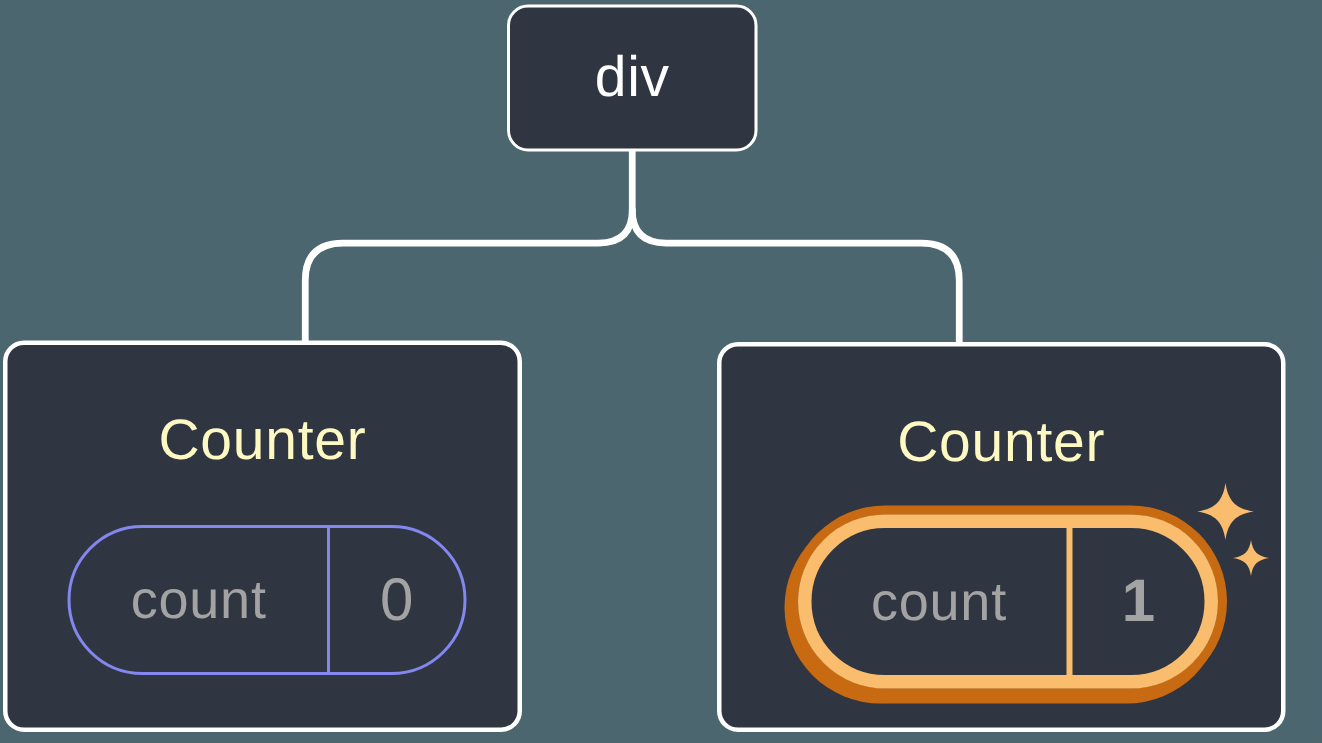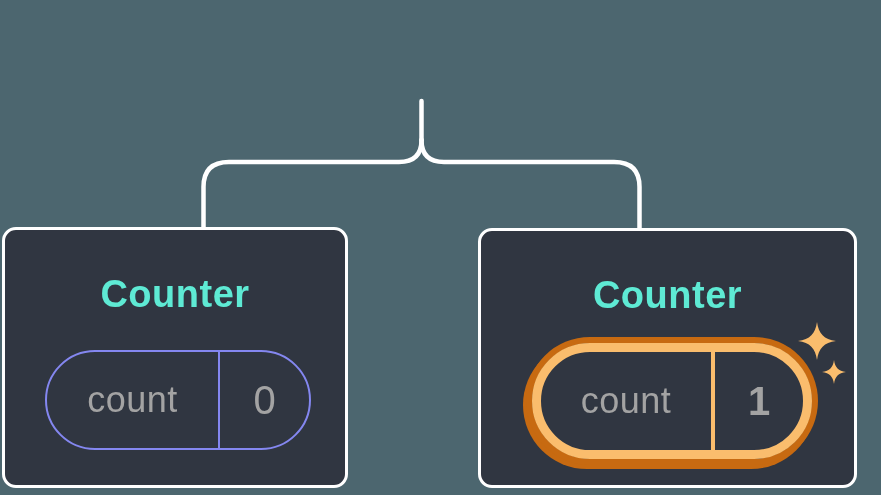--- a/index.html
+++ b/index.html
@@ -19,21 +19,21 @@
     left:338px;top:3px;width:167px;height:98px;
     display:flex;align-items:center;justify-content:center;
     color:#ffffff;font-size:38px;font-weight:500;letter-spacing:0.5px;
   }
   .component-node{border-width:3px;}
   .node-left{left:2px;top:227px;width:346px;height:261px;}
   .node-right{left:478px;top:228px;width:379px;height:260px;}
 
   .node-title{
     position:absolute;left:0;top:44px;width:100%;
-    text-align:center;color:#5eead4;font-size:38px;font-weight:700;
+    text-align:center;color:#fef9c3;font-size:38px;font-weight:400;
     line-height:40px;letter-spacing:0.5px;
   }
 
   .state-pill{
     position:absolute;display:flex;align-items:stretch;
     box-sizing:border-box;border-radius:70px;
   }
   .pill-plain{
     left:40px;top:120px;width:266px;height:100px;
     border:2px solid #8487f0;
@@ -62,20 +62,23 @@
 <div class="canvas">
 
   <svg class="connectors" viewBox="0 0 881 495" xmlns="http://www.w3.org/2000/svg">
     <g fill="none" stroke="#ffffff" stroke-width="4.5" stroke-linecap="round">
       <path d="M 421.5 101 L 421.5 140"></path>
       <path d="M 421.5 140 Q 421.5 162 399 162 L 229 162 Q 203.5 162 203.5 187 L 203.5 228"></path>
       <path d="M 421.5 140 Q 421.5 162 444 162 L 614 162 Q 639.5 162 639.5 187 L 639.5 229"></path>
     </g>
   </svg>
 
+  <div class="node root-node">
+    <span>div</span>
+  </div>
 
   <div class="node component-node node-left">
     <div class="node-title">Counter</div>
     <div class="state-pill pill-plain">
       <div class="pill-cell cell-key">count</div>
       <div class="pill-cell cell-value">0</div>
     </div>
   </div>
 
   <div class="node component-node node-right">

